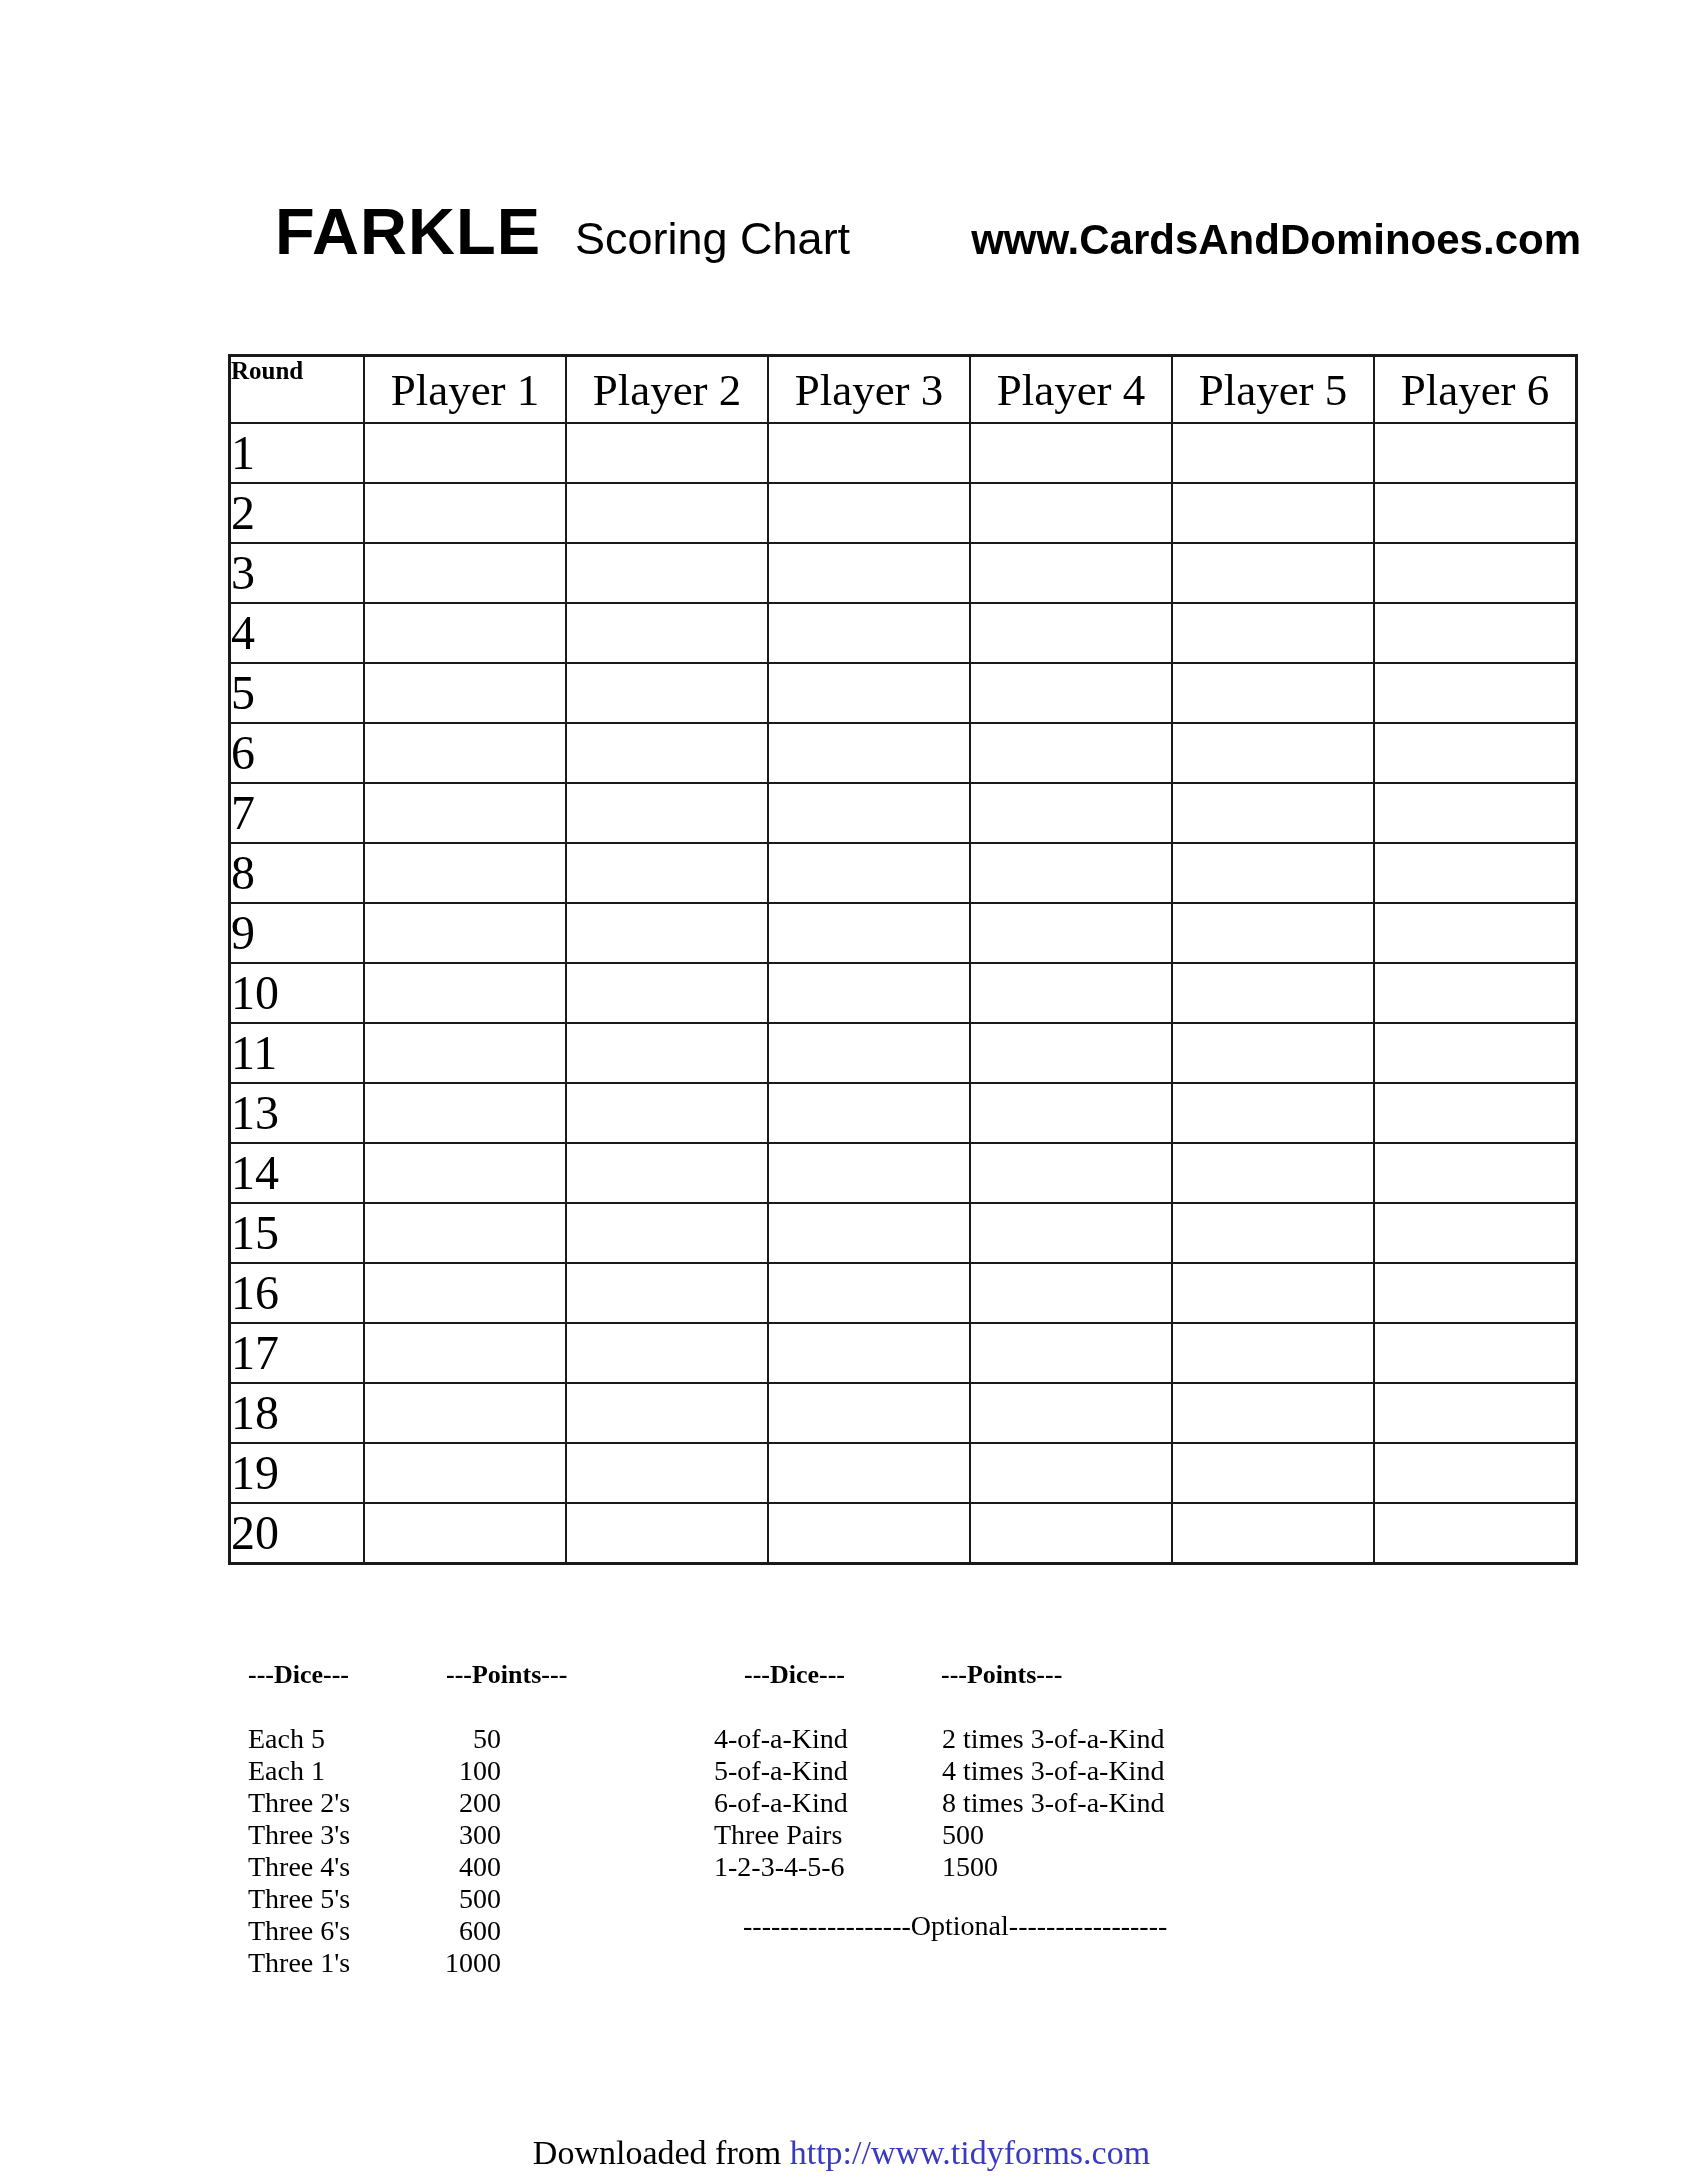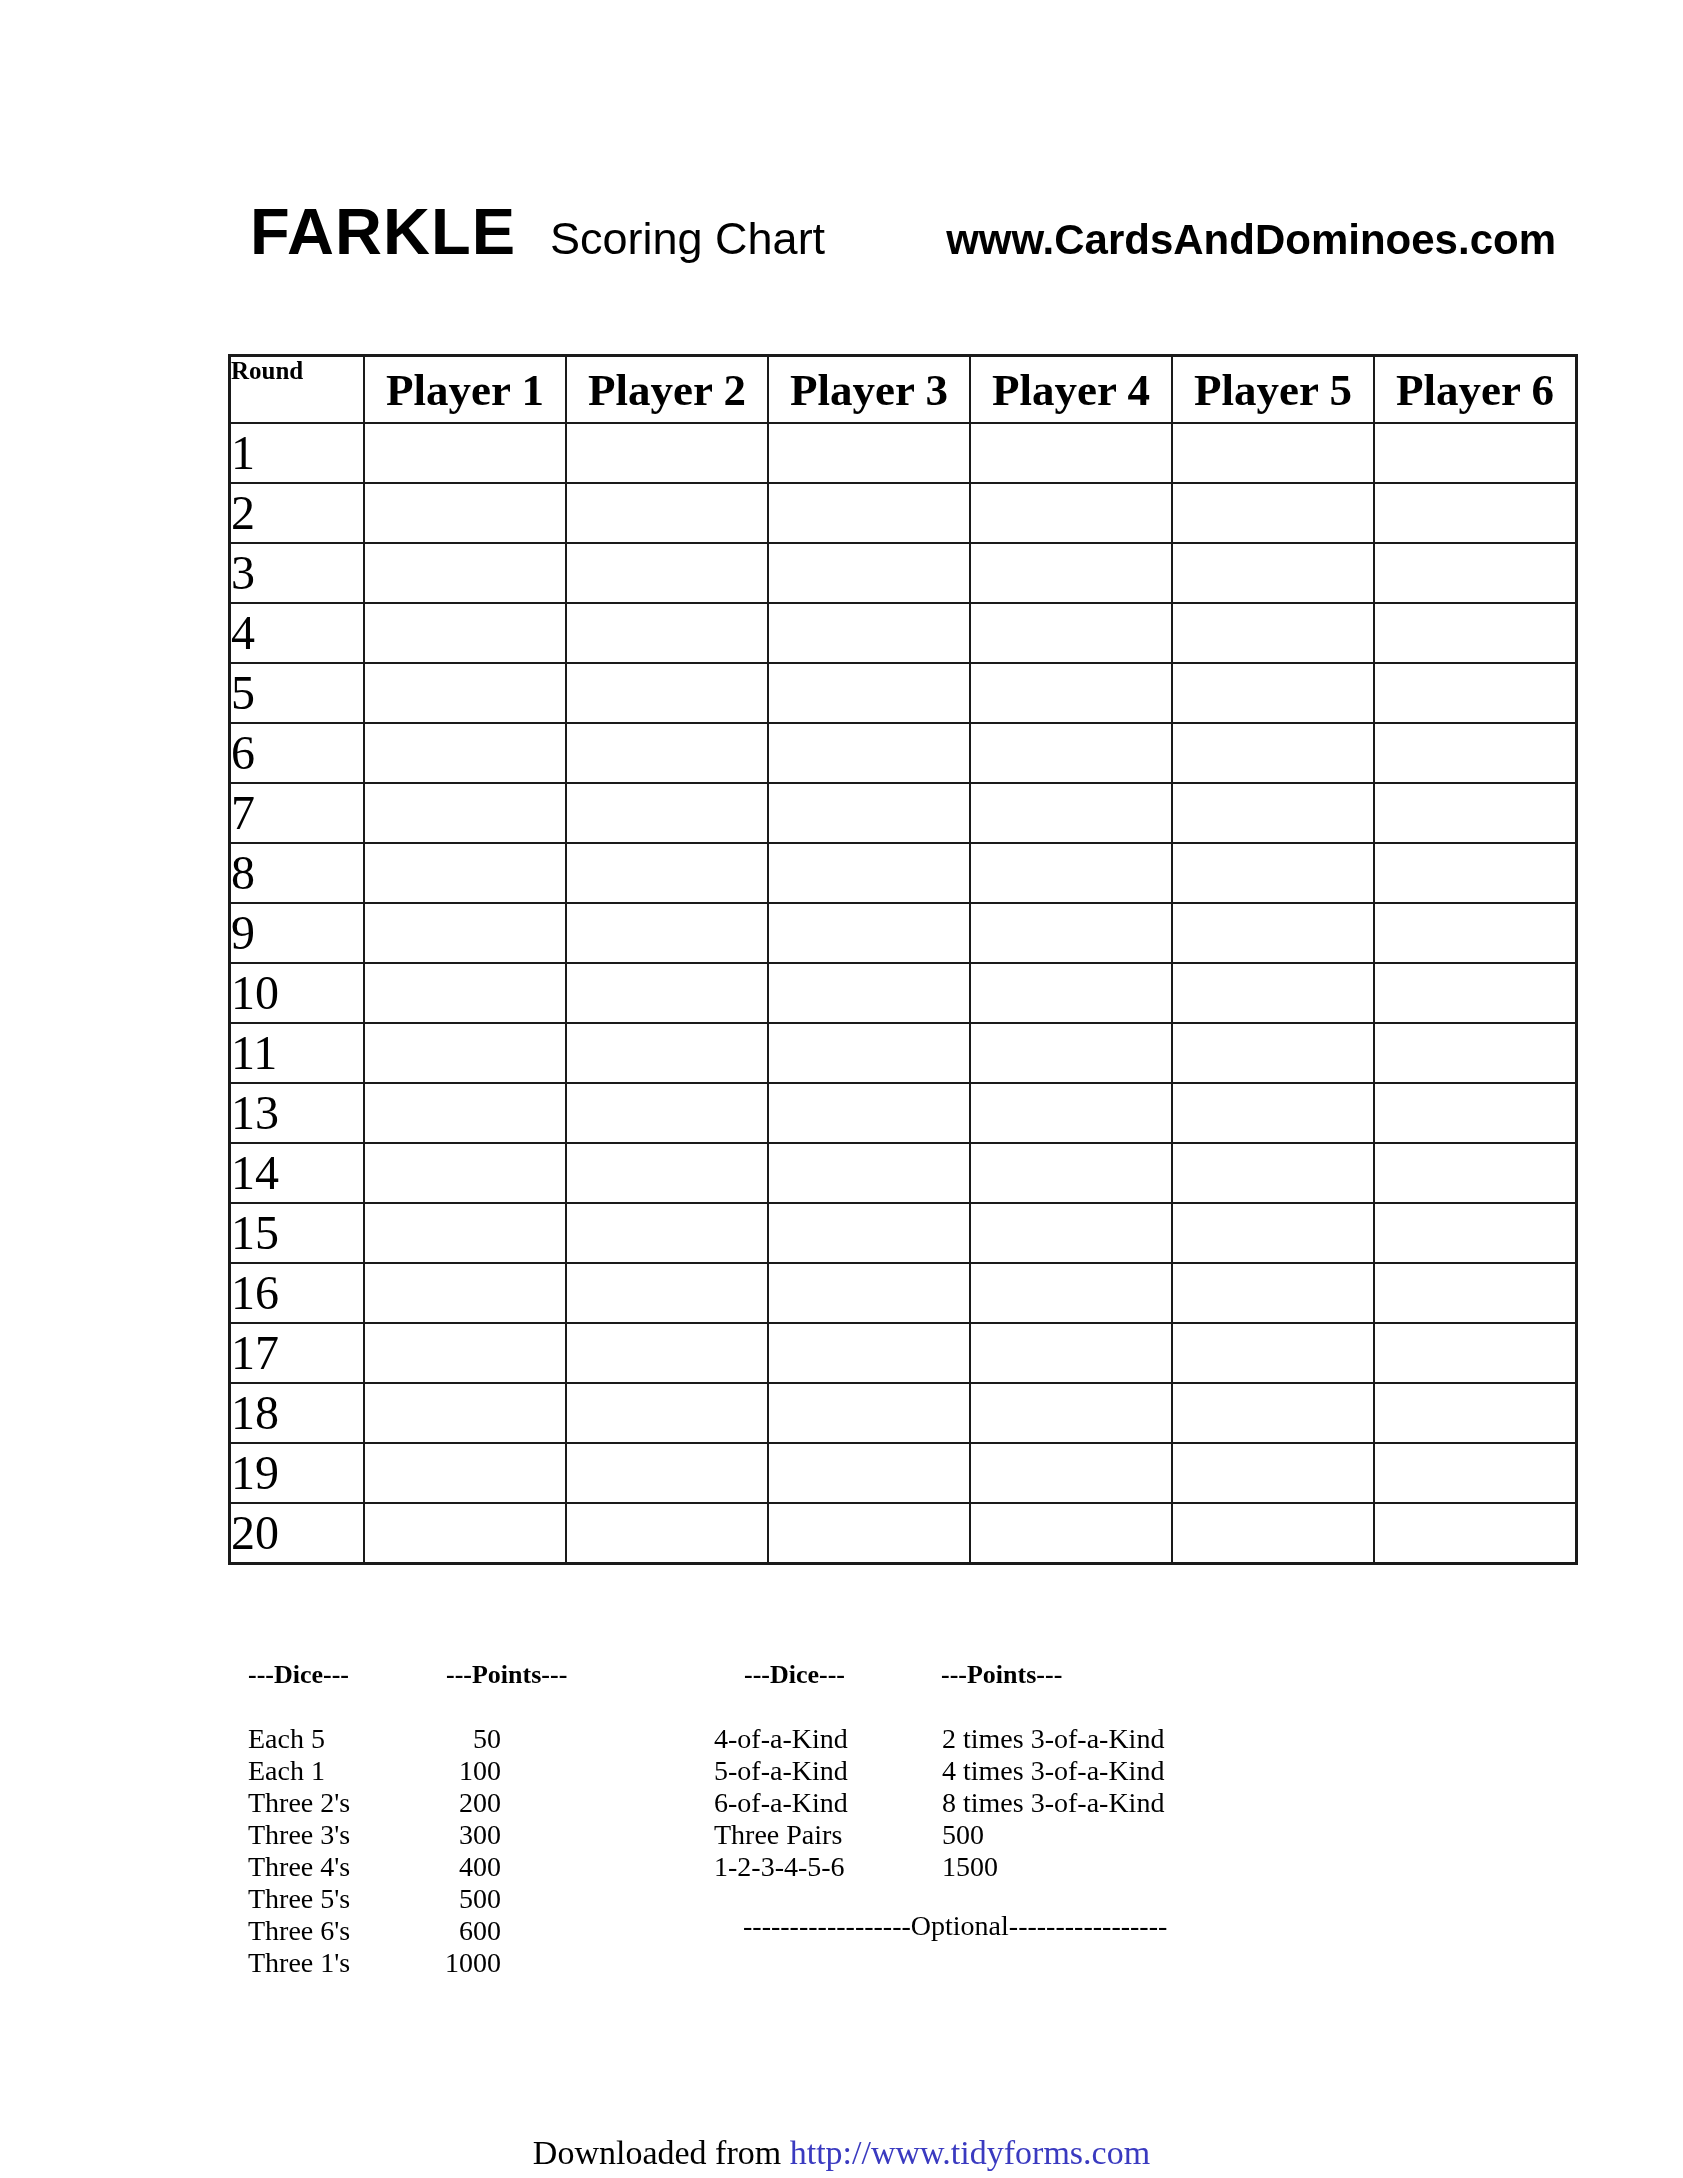--- a/index.html
+++ b/index.html
@@ -23,20 +23,21 @@
     top: 194px;
     display: flex;
     align-items: baseline;
     white-space: nowrap;
     font-family: "Liberation Sans", sans-serif;
   }
   .title-main {
     font-size: 65px;
     font-weight: bold;
     letter-spacing: 1px;
+    margin-left: 25px;
   }
   .title-sub {
     font-size: 45px;
     margin-left: 34px;
   }
   .title-site {
     font-size: 42px;
     margin-left: 121px;
     font-weight: bold;
   }
@@ -64,21 +65,21 @@
     text-align: left;
     vertical-align: top;
     padding-left: 13px;
     padding-top: 7px;
     border-bottom: 3px solid #1a1a1a;
   }
   th.player-header {
     width: 200px;
     height: 65px;
     font-size: 45px;
-    font-weight: bold;
+    font-weight: normal;
     text-align: center;
     vertical-align: middle;
     border-bottom: 3px solid #1a1a1a;
   }
   td.round-cell {
     height: 58px;
     font-size: 48px;
     text-align: left;
     vertical-align: middle;
     padding-left: 13px;

